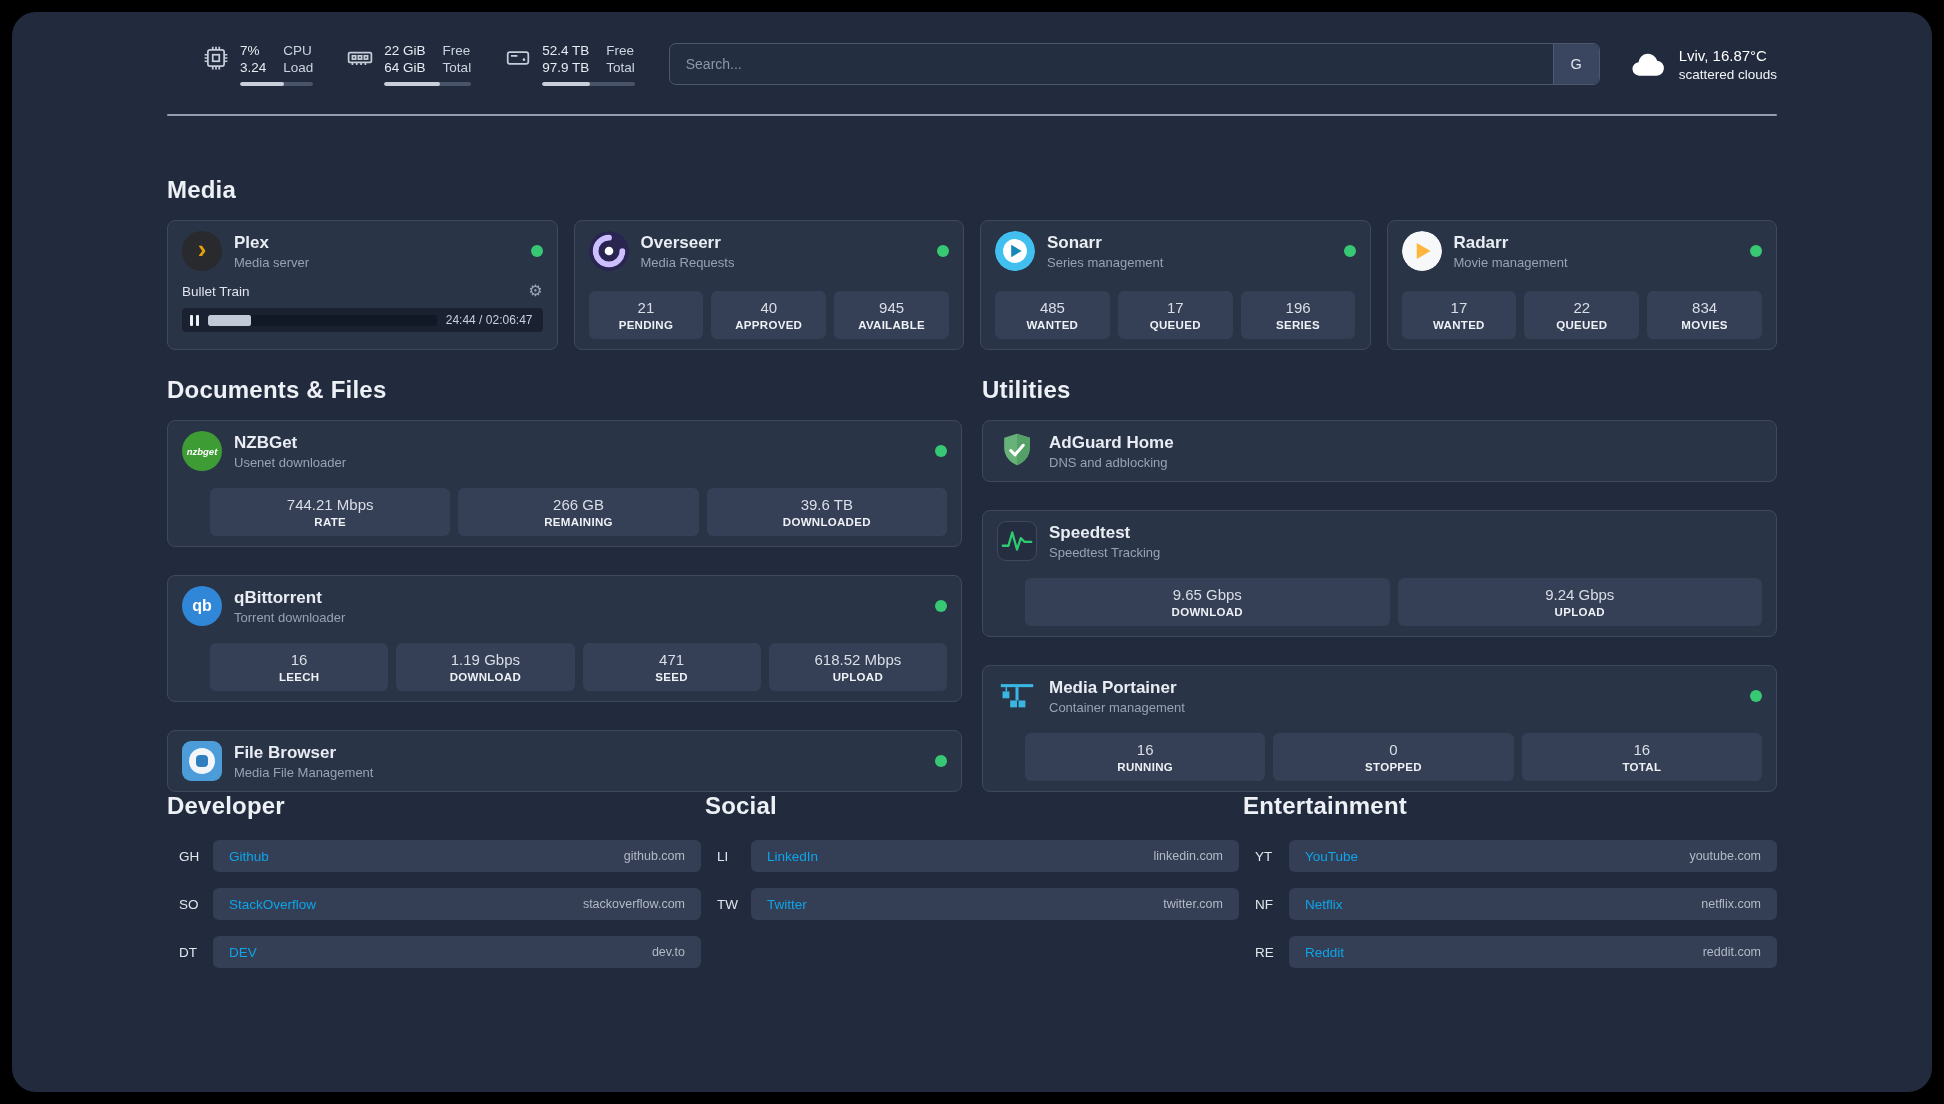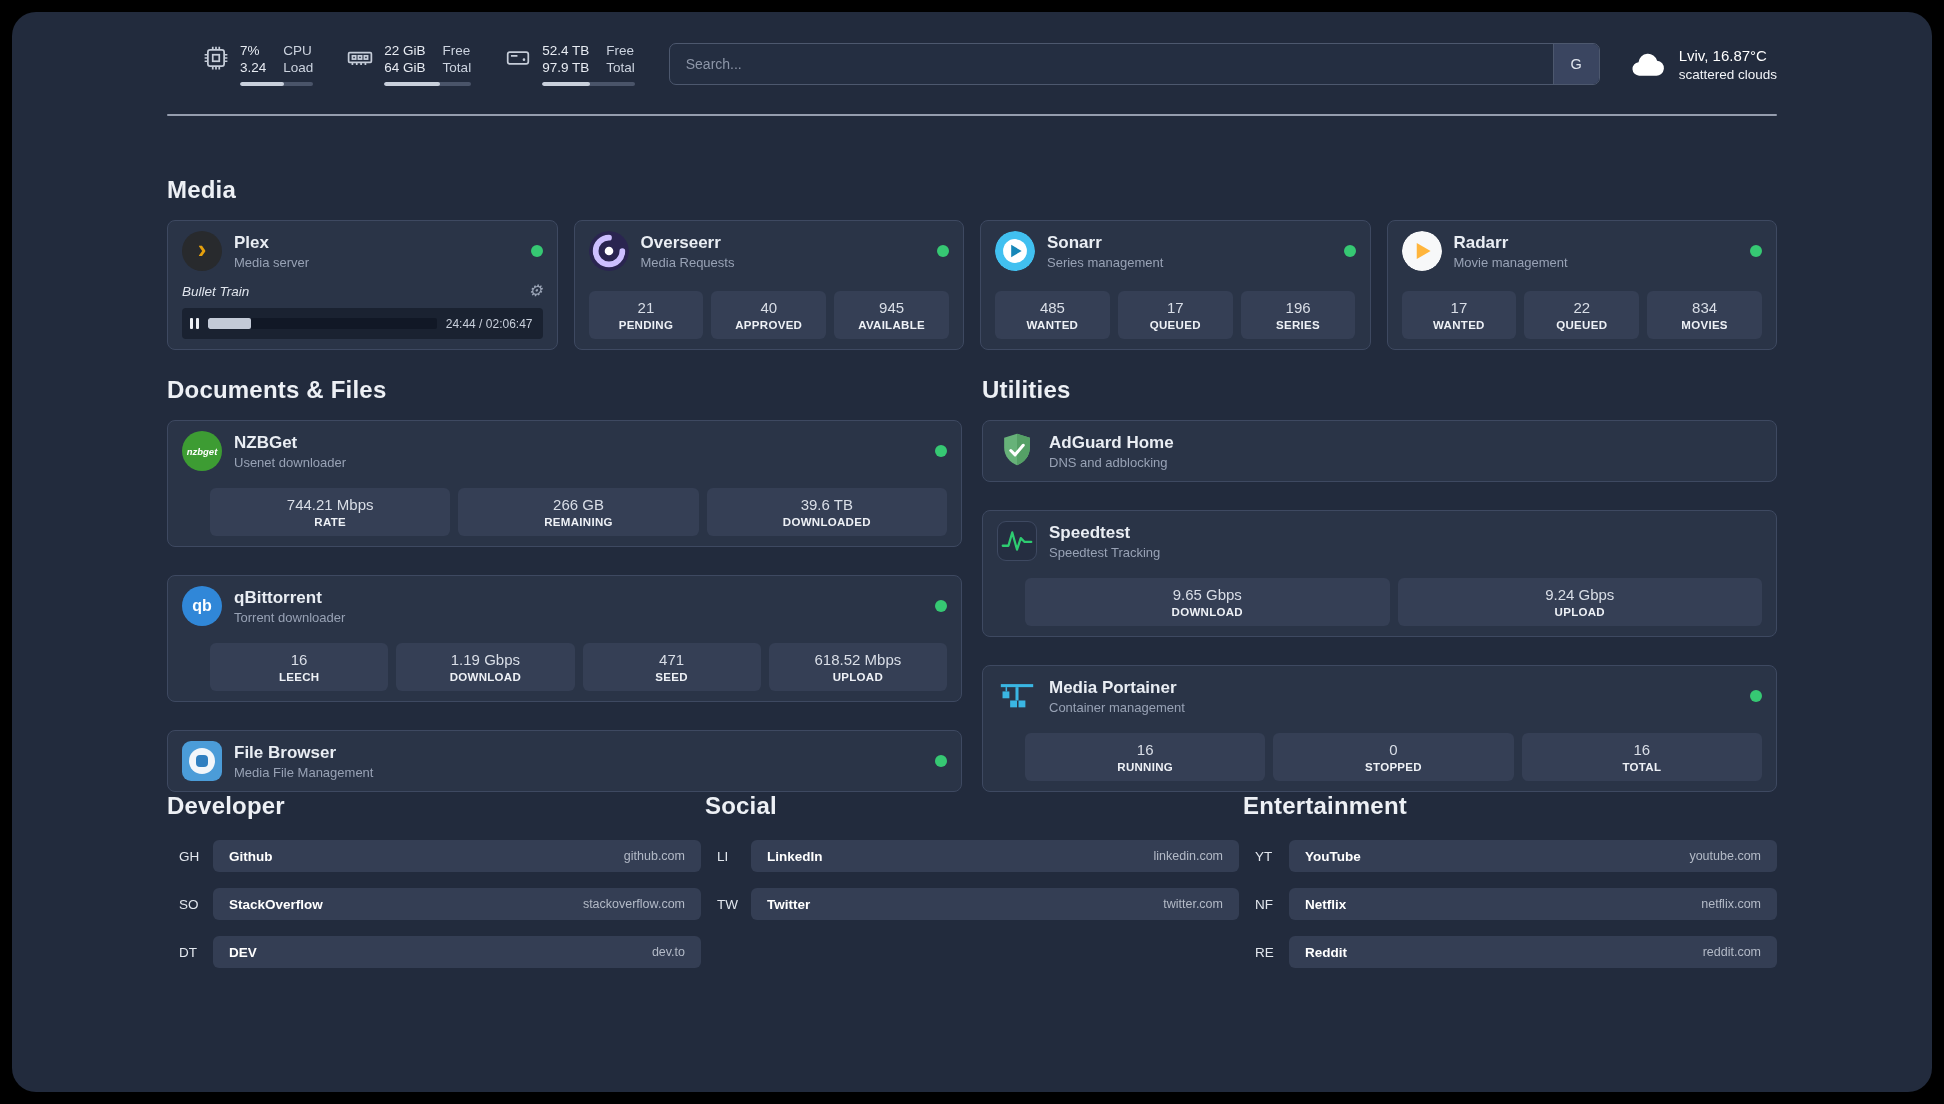--- a/index.html
+++ b/index.html
@@ -42,24 +42,24 @@
   .app-desc { font-size:13px; color:#98a2b5; margin-top:2px; }
   .dot { width:12px; height:12px; border-radius:50%; background:#36c873; margin-left:auto; flex:0 0 12px; }
   .stats { display:flex; gap:8px; }
   .media-cards .stats { margin-top:auto; }
   .wide-card .stats { margin-top:17px;padding-left:28px; }
   .tile { flex:1; background:#353f55; border-radius:6px; height:48px; display:flex; flex-direction:column; align-items:center; justify-content:center; }
   .tile .v { font-size:15px; color:#d9dee7; line-height:17px; }
   .tile .l { font-size:11.5px; font-weight:700; color:#eef1f6; margin-top:3px; letter-spacing:.3px; }
 
   
-  .np-row { margin-top:12px; display:flex; align-items:center; justify-content:space-between;font-style:italic; }
+  .np-row { margin-top:12px; display:flex; align-items:center; justify-content:space-between; }
   .np-title { font-size:13.5px; color:#dfe4ec; }
   .gear { color:#9aa4b6; font-size:16px; cursor:pointer; line-height:1; }
-  .seek { margin-top:9px; background:#1a2231; border-radius:4px; height:31px; display:flex; align-items:center; padding:0 10px 0 8px; gap:9px; }
+  .seek { margin-top:9px; background:#1a2231; border-radius:4px; height:24px; display:flex; align-items:center; padding:0 10px 0 8px; gap:9px; }
   .pause { display:flex; gap:3px; cursor:pointer; }
   .pause i { display:block; width:3px; height:11px; background:#eceff4; border-radius:1px; }
   .seek-track { flex:1; height:11px; background:#111826; border-radius:2px; overflow:hidden; cursor:pointer; }
   .seek-fill { height:100%; background:#c3cad7; border-radius:2px; }
   .seek-time { font-size:12px; color:#c9d0dc; white-space:nowrap; }
 
   
   .twocol { margin-top:26px; display:flex; gap:20px; }
   .twocol .col { flex:1; min-width:0; }
   .twocol h2.section { margin-bottom:16px; }
@@ -79,21 +79,21 @@
   .icon-fb .fb-inner { width:12px; height:12px; border-radius:4px; background:#2f7fc0; }
   .icon-st { background:#252e41; border:1px solid #3e4961; }
 
   
   .bookmarks { display:flex; gap:4px; }
   .bm-col { flex:1; min-width:0; }
   .bm-col h2.section { margin-bottom:20px; }
   .bm-row { display:flex; align-items:center; margin-bottom:16px; }
   .bm-abbr { width:46px; flex:0 0 46px; font-size:13.5px; color:#e2e7ee; padding-left:12px; }
   .bm-pill { flex:1; height:32px; background:#343e54; border-radius:6px; display:flex; align-items:center; justify-content:space-between; padding:0 16px; cursor:pointer; }
-  .bm-name { font-size:13.5px; color:#ffffff;font-weight:bold; }
+  .bm-name { font-size:13.5px; color:#0ea5e9; }
   .bm-url { font-size:12.5px; color:#b3bac7; }
 </style>
 </head>
 <body>
 
 <div class="page">
 
   <header class="topbar">
 
     <div class="sys">

